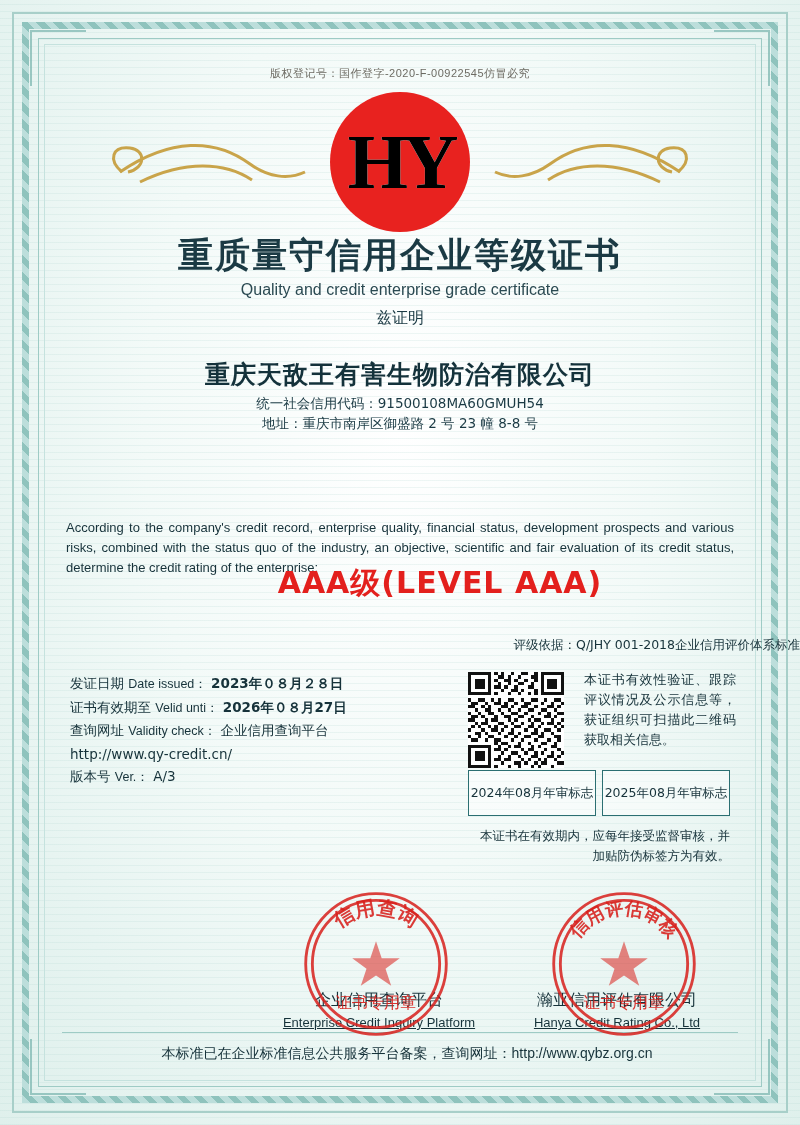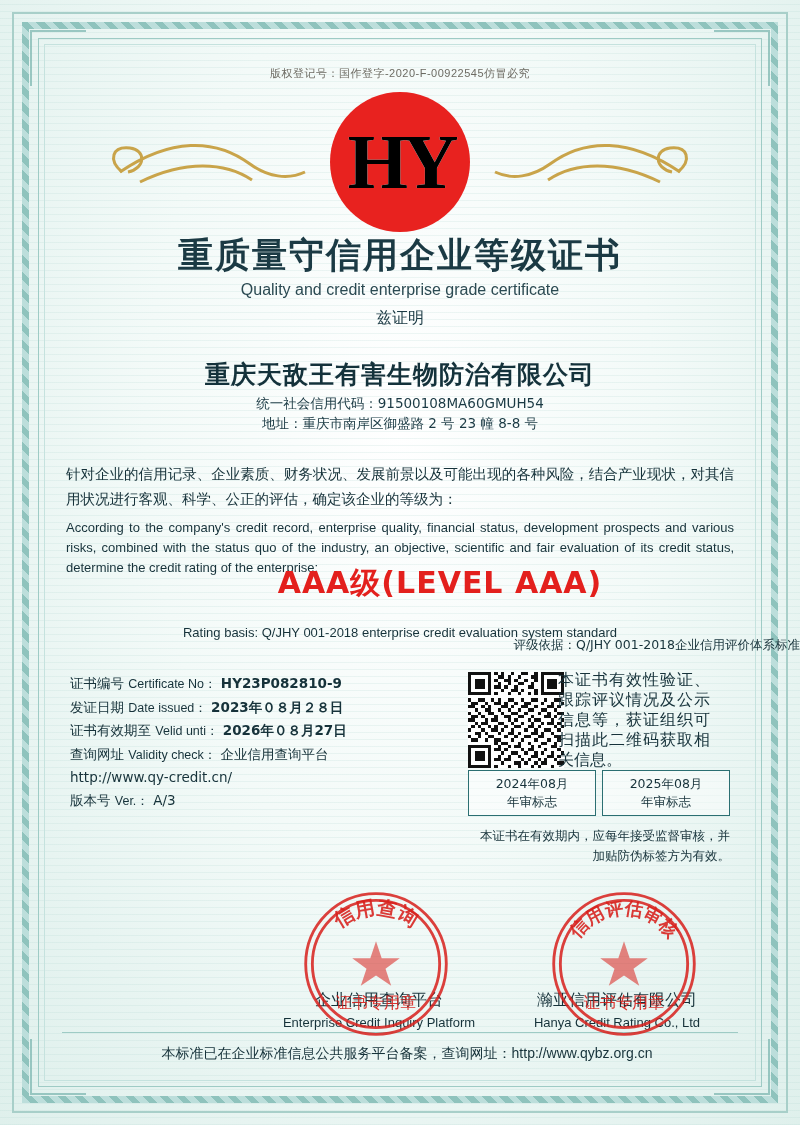--- a/index.html
+++ b/index.html
@@ -130,31 +130,31 @@
   .info .lbl-en{font-family:"Liberation Sans", sans-serif;font-size:12.5px;}
   .info .val{font-weight:bold;}
 
   
   .qr{
     position:absolute;left:468px;top:672px;width:96px;height:96px;
     background:#ffffff;
   }
   .qr svg{display:block;}
   .qr-note{
-    position:absolute;left:558px;top:670px;width:152px;
-    font-size:16px;line-height:20px;color:#16323a;text-align:justify;
+    position:absolute;left:584px;top:670px;width:152px;
+    font-size:13px;line-height:20px;color:#16323a;text-align:justify;
     font-family:"DejaVu Sans", sans-serif;
   }
   .year-boxes{
     position:absolute;left:468px;top:770px;width:262px;
     display:flex;justify-content:space-between;
   }
   .year-box{
     width:126px;height:44px;border:1px solid #2b6f72;
-    display:flex;flex-direction:column;align-items:center;justify-content:center;
+    display:flex;flex-direction:row;align-items:center;justify-content:center;
     font-size:12.5px;color:#16323a;line-height:18px;
     font-family:"DejaVu Sans", sans-serif;background:rgba(255,255,255,.45);
   }
   .year-note{
     position:absolute;left:468px;top:826px;width:262px;
     font-size:12.5px;line-height:20px;color:#16323a;text-align:right;
     font-family:"DejaVu Sans", sans-serif;
   }
 
   
@@ -166,21 +166,21 @@
 
   .org{
     position:absolute;bottom:135px;width:100%;left:0;
   }
   .org .block{
     position:absolute;text-align:center;color:#16323a;
   }
   .org .block.l{left:268px;width:222px;}
   .org .block.r{left:498px;width:238px;}
   .org .name-cn{font-size:16px;font-family:"DejaVu Sans", sans-serif;}
-  .org .name-en{font-size:13px;margin-top:4px;}
+  .org .name-en{font-size:13px;margin-top:4px;text-decoration:underline;}
 
   .footer{
     position:absolute;left:7px;bottom:62px;width:100%;text-align:center;
     font-size:14px;color:#16323a;font-family:"DejaVu Sans", sans-serif;
   }
   .footer .url{font-family:"Liberation Sans", sans-serif;}
   .divider{
     position:absolute;left:62px;right:62px;bottom:92px;height:1px;background:#9ecbc5;
   }
 </style>
@@ -215,32 +215,25 @@
     <span class="mark">HY</span>
   </div>
 
   <div class="title-cn">重质量守信用企业等级证书</div>
   <div class="title-en">Quality and credit enterprise grade certificate</div>
   <div class="certify-cn">兹证明</div>
   <div class="company">重庆天敌王有害生物防治有限公司</div>
   <div class="code">统一社会信用代码：91500108MA60GMUH54</div>
   <div class="addr">地址：重庆市南岸区御盛路 2 号 23 幢 8-8 号</div>
 
-  <div class="body-cn">针对企业的信用记录、企业素质、财务状况、发展前景以及可能出现的各种风险，结合产业现状，对其信用状况进行客观、科学、公正的评估，确定该企业的等级为：</div>
   <div class="body-en">According to the company's credit record, enterprise quality, financial status, development prospects and various risks, combined with the status quo of the industry, an objective, scientific and fair evaluation of its credit status, determine the credit rating of the enterprise:</div>
   <div class="level">AAA级(LEVEL AAA)</div>
   <div class="basis-cn">评级依据：Q/JHY 001-2018企业信用评价体系标准</div>
-  <div class="basis-en">Rating basis: Q/JHY 001-2018 enterprise credit evaluation system standard</div>
 
   <div class="info">
-    <div class="row">
-      <span class="lbl-cn">证书编号</span>
-      <span class="lbl-en">Certificate No：</span>
-      <span class="val">HY23P082810-9</span>
-    </div>
     <div class="row">
       <span class="lbl-cn">发证日期</span>
       <span class="lbl-en">Date issued：</span>
       <span class="val">2023年０８月２８日</span>
     </div>
     <div class="row">
       <span class="lbl-cn">证书有效期至</span>
       <span class="lbl-en">Velid unti：</span>
       <span class="val">2026年０８月27日</span>
     </div>

